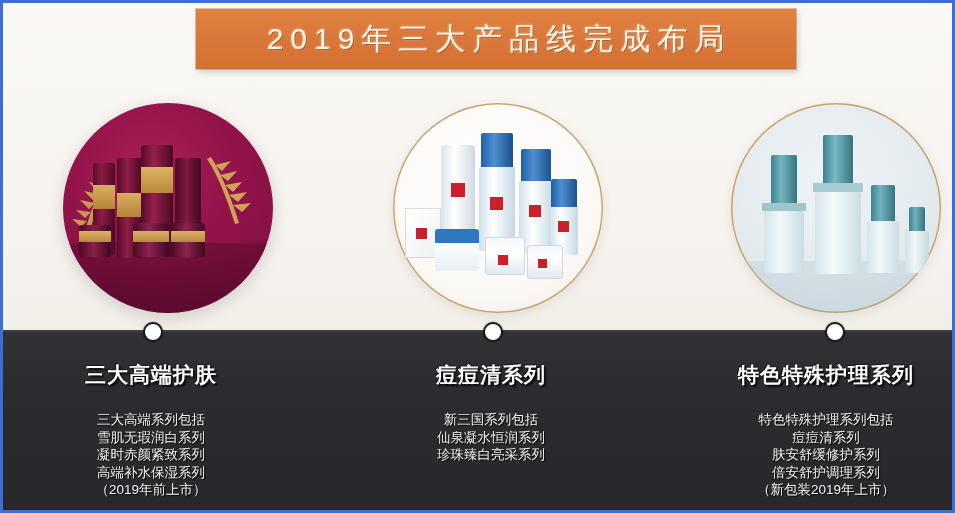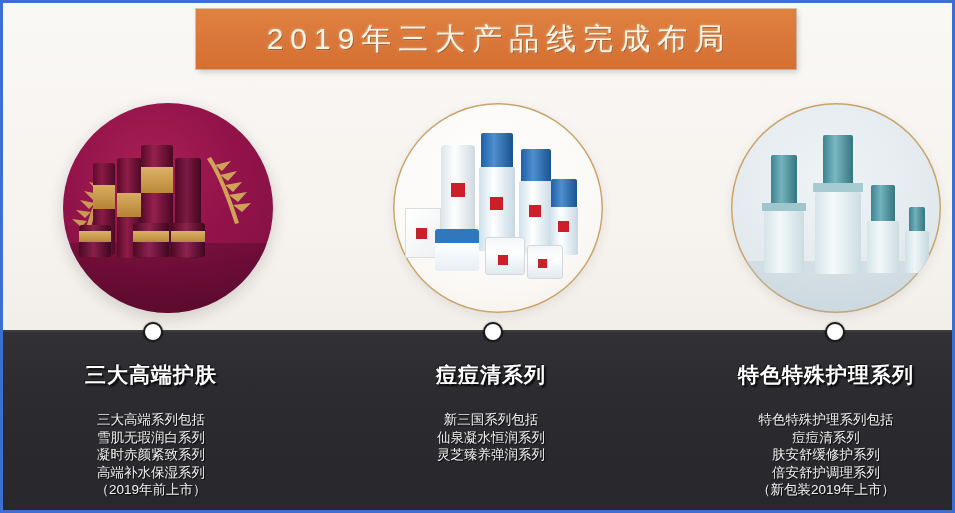--- a/index.html
+++ b/index.html
@@ -219,21 +219,21 @@
     <div class="col-line">雪肌无瑕润白系列</div>
     <div class="col-line">凝时赤颜紧致系列</div>
     <div class="col-line">高端补水保湿系列</div>
     <div class="col-line">（2019年前上市）</div>
   </div>
 
   <div class="col" style="left:330px;">
     <div class="col-title">痘痘清系列</div>
     <div class="col-line">新三国系列包括</div>
     <div class="col-line">仙泉凝水恒润系列</div>
-    <div class="col-line">灵芝臻养弹润系列</div>
+    <div class="col-line">珍珠臻白亮采系列</div>
   </div>
 
   <div class="col" style="left:665px;">
     <div class="col-title">特色特殊护理系列</div>
     <div class="col-line">特色特殊护理系列包括</div>
     <div class="col-line">痘痘清系列</div>
     <div class="col-line">肤安舒缓修护系列</div>
     <div class="col-line">倍安舒护调理系列</div>
     <div class="col-line">（新包装2019年上市）</div>
   </div>

